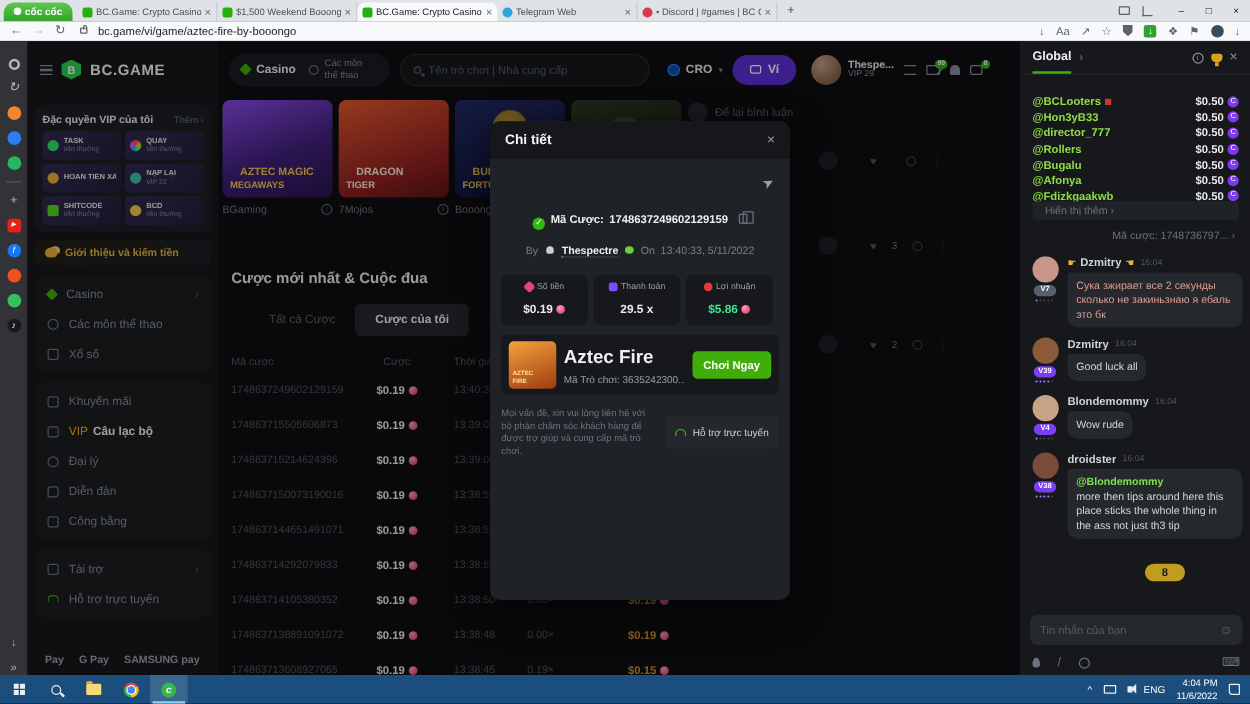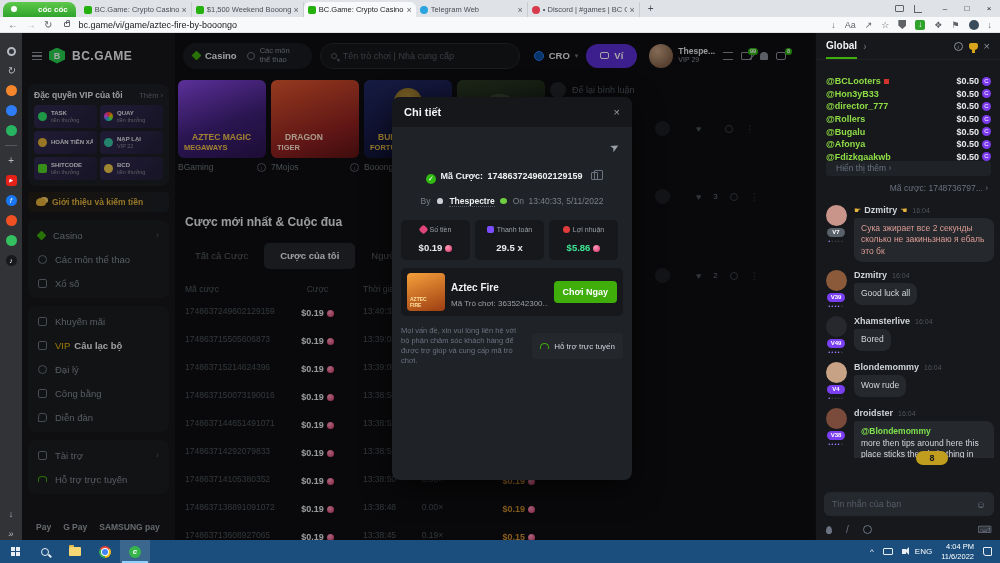--- a/index.html
+++ b/index.html
@@ -4,21 +4,21 @@
 <style>
 *{margin:0;padding:0;box-sizing:border-box;font-family:"Liberation Sans",sans-serif}
 html,body{width:1000px;height:563px;overflow:hidden;background:#0c0d0f}
 #screen{position:relative;width:1000px;height:563px}
 i,b,span{display:inline-block}
 input{background:transparent;border:none;outline:none;color:#c9ced4;font-size:9px;width:100%}
 input::placeholder{color:#565d66}
 
 
 #tabstrip{position:absolute;left:0;top:0;width:1000px;height:17px;background:#dfe2e6;display:flex;align-items:center}
-.brand{height:15px;margin:1px 4px 0 3px;padding:0 8px;border-radius:8px 8px 0 0;background:linear-gradient(#5ec94b,#2fa32c);color:#fff;font-weight:bold;font-size:8px;display:flex;align-items:center;gap:21px}
+.brand{height:15px;margin:1px 4px 0 3px;padding:0 8px;border-radius:8px 8px 0 0;background:linear-gradient(#5ec94b,#2fa32c);color:#fff;font-weight:bold;font-size:8px;display:flex;align-items:center;gap:3px}
 .crab{width:6px;height:6px;border-radius:50%;background:#fff}
 .tabs{display:flex;height:17px}
 .tab{width:112px;height:15px;margin-top:2px;display:flex;align-items:center;gap:3px;padding:0 4px;font-size:7.5px;color:#4a4f55;border-right:1px solid #c9cdd2;overflow:hidden}
 .tab[data-state=active]{background:#f8f9fa;border-radius:6px 6px 0 0;color:#202124;border-right:none}
 .tlabel{white-space:nowrap;overflow:hidden;flex:1}
 .tclose{color:#5f6368;font-size:9px;flex:0 0 auto}
 .fav{width:8px;height:8px;flex:0 0 auto;border-radius:2px}
 .fav[data-icon=bcgame]{background:#24b10e}
 .fav[data-icon=telegram]{background:#2aa3de;border-radius:50%}
 .fav[data-icon=discord]{background:#d83a4b;border-radius:50%}
@@ -155,21 +155,21 @@
 .cmt-input{position:absolute;left:375px;top:48px;width:240px;height:18px;display:flex;align-items:center;gap:6px}
 .cav{width:16px;height:16px;border-radius:50%;background:#23262b;flex:0 0 auto}
 .ghostrow{position:absolute;display:flex;align-items:center;gap:12px}
 .gav{width:15px;height:15px;border-radius:50%;background:#1c1f23;flex:0 0 auto;margin-right:14px}
 .heart{color:#4a5157;font-size:9px;font-style:normal}
 .gcount{color:#6b7280;font-size:8px}
 .gcirc{width:8px;height:8px;border:1px solid #3a3f46;border-radius:50%}
 .kebab{color:#3f444b;font-size:9px;font-style:normal}
 
 .sect{position:absolute;left:10px;top:182px;color:#e8eaed;font-size:12px;font-weight:bold}
-.btabs{position:absolute;left:4px;top:210px;display:flex;align-items:center}
+.btabs{position:absolute;left:24px;top:210px;display:flex;align-items:center}
 .btab{height:26px;line-height:26px;padding:0 16px;color:#5b6168;font-size:9.5px;white-space:nowrap}
 .btab[data-state=active]{background:#25282e;border-radius:5px;color:#eef0f2;font-weight:bold}
 .betlist{position:absolute;left:10px;top:248px;width:350px}
 .thead,.trow{display:grid;grid-template-columns:105px 55px 60px 55px 75px;align-items:center}
 .thead{height:16px;color:#545b62;font-size:8.5px}
 .thead .h3,.trow .c-time{padding-left:18px}
 .h2,.c-bet{text-align:center}
 .h4,.c-pay{text-align:center}
 .h5,.c-prof{text-align:right}
 .trow{height:28px}
@@ -203,21 +203,21 @@
 .slab{display:flex;align-items:center;gap:3px;color:#9aa0a6;font-size:7px;white-space:nowrap}
 .sic{width:7px;height:7px;border-radius:2px}
 .sic[data-icon=amount]{background:#e0467a;transform:rotate(45deg)}
 .sic[data-icon=payout]{background:#7c4dff}
 .sic[data-icon=profit]{background:#e23b3b;border-radius:50%}
 .sval b{font-size:9.5px}
 .mo-game{margin-top:8px;background:#16181b;border-radius:5px;height:48px;display:flex;align-items:center;gap:6px;padding:0 6px}
 .thumb{width:38px;height:38px;border-radius:4px;background:linear-gradient(160deg,#f6a13b,#9c3d12);display:flex;flex-direction:column;align-items:flex-start;justify-content:flex-end;padding:3px;flex:0 0 auto}
 .thumb b{color:#ffe09a;font-size:5px;line-height:1.1}
 .ginfo{flex:1;overflow:hidden}
-.gtitle{color:#eef0f2;font-size:10px}
+.gtitle{color:#eef0f2;font-size:15px}
 .gcode{color:#9aa0a6;font-size:8px;margin-top:4px;white-space:nowrap}
 .play{background:#3fae0b;border-radius:4px;height:22px;line-height:22px;padding:0 9px;color:#fff;font-size:9px;font-weight:bold;flex:0 0 auto}
 .mo-note{display:flex;gap:8px;margin-top:10px;align-items:center}
 .note{color:#6b7280;font-size:7.5px;line-height:1.35;width:128px}
 .supp{background:#24272c;border-radius:4px;height:26px;display:flex;align-items:center;gap:5px;padding:0 8px;flex:1;justify-content:center}
 .hp{width:9px;height:6px;border:1.5px solid #3fae0b;border-bottom:none;border-radius:5px 5px 0 0}
 .supp span{color:#d0d4d9;font-size:8px;white-space:nowrap}
 
 
 #chat{position:absolute;left:815px;top:0;width:185px;height:507px;background:#16181b;border-left:1px solid #0a0b0c}
@@ -482,28 +482,28 @@
 
           </div>
 
           <div class="nitem">
             <i class="nic" data-icon="affiliate"></i>
             <span class="nlab">Đại lý</span>
 
           </div>
 
           <div class="nitem">
+            <i class="nic" data-icon="forum"></i>
+            <span class="nlab">Diễn đàn</span>
+
+          </div>
+
+          <div class="nitem">
             <i class="nic" data-icon="fairness"></i>
             <span class="nlab">Công bằng</span>
-
-          </div>
-
-          <div class="nitem">
-            <i class="nic" data-icon="forum"></i>
-            <span class="nlab">Diễn đàn</span>
 
           </div>
 
         </div>
       <div class="navbox">
 
           <div class="nitem">
             <i class="nic" data-icon="sponsor"></i>
             <span class="nlab">Tài trợ</span>
 
@@ -906,36 +906,20 @@
               <span class="mname">
 
                 <b>Dzmitry</b>
 
                 <span class="mtime">16:04</span>
               </span>
               <span class="mbubble"><span>Good luck all</span></span>
             </span>
           </div>
 
-          <div class="msg">
-            <span class="mleft">
-              <i class="mav" style="background: rgb(38, 40, 45);"></i>
-              <b class="mbadge" style="background: rgb(123, 63, 242);">V49</b>
-              <span class="mstars"><i class="son">••••</i><i class="soff">•</i></span>
-            </span>
-            <span class="mbody">
-              <span class="mname">
-
-                <b>Xhamsterlive</b>
-
-                <span class="mtime">16:04</span>
-              </span>
-              <span class="mbubble"><span>Bored</span></span>
-            </span>
-          </div>
 
           <div class="msg">
             <span class="mleft">
               <i class="mav" style="background: rgb(200, 162, 132);"></i>
               <b class="mbadge" style="background: rgb(123, 63, 242);">V4</b>
               <span class="mstars"><i class="son">•</i><i class="soff">••••</i></span>
             </span>
             <span class="mbody">
               <span class="mname">
 

